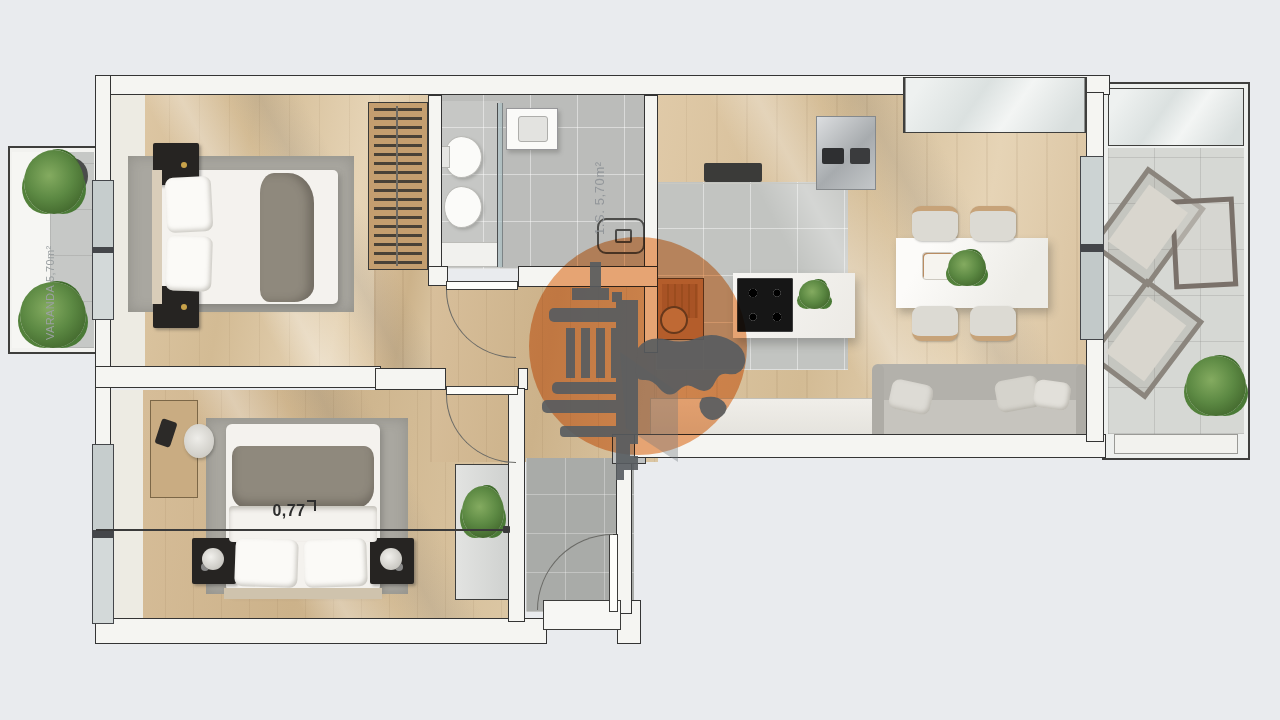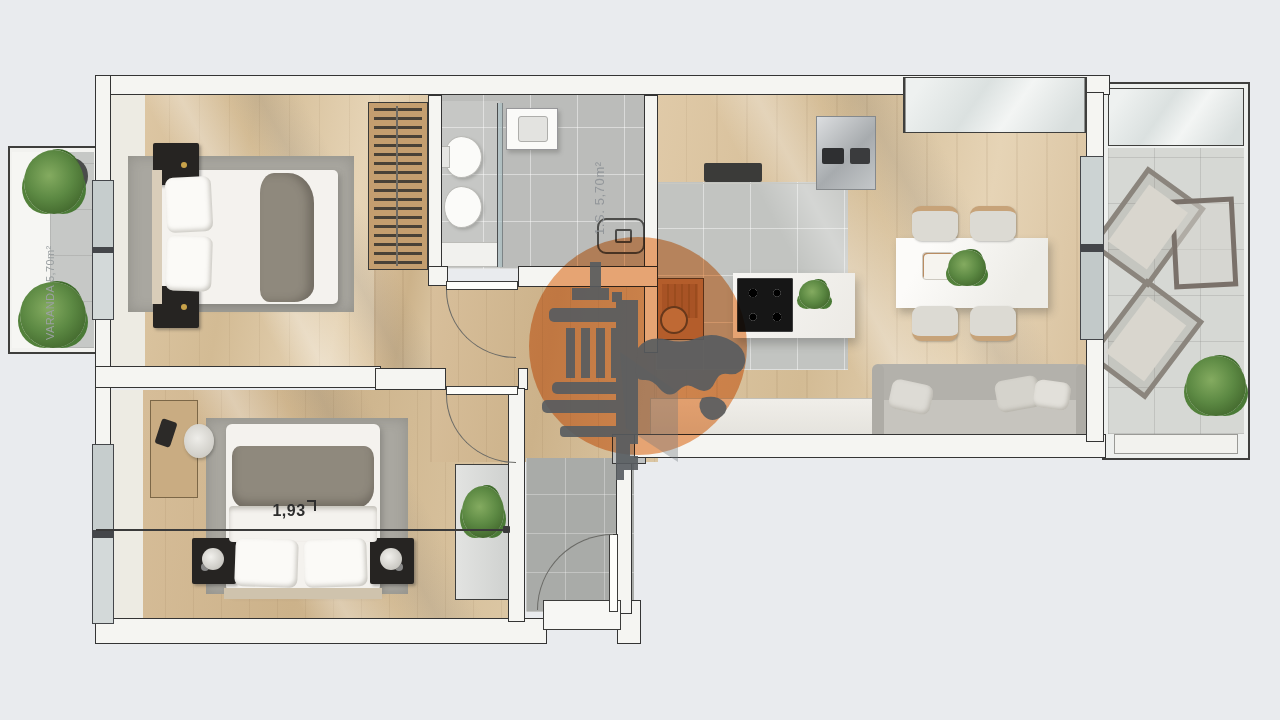--- a/index.html
+++ b/index.html
@@ -230,21 +230,21 @@
   <div class="loungeCush" style="left:1124px;top:192px;width:48px;height:70px;transform:rotate(36deg);"></div>
   <div class="lounge" style="left:1110px;top:290px;width:72px;height:98px;transform:rotate(217deg);"></div>
   <div class="loungeCush" style="left:1122px;top:304px;width:48px;height:70px;transform:rotate(217deg);"></div>
   <div class="glassTbl" style="left:1172px;top:198px;width:64px;height:90px;transform:rotate(-3deg);"></div>
   <div class="pot" style="left:1190px;top:372px;width:34px;height:34px;"></div>
   <div class="plant" style="left:1186px;top:356px;width:60px;height:60px;"></div>
 
   <div class="dimline" style="left:96px;top:529px;width:412px;height:1.6px;"></div>
   <div class="dimline" style="left:503px;top:526px;width:7px;height:7px;border-radius:1px;"></div>
   <div id="dimLabel" style="left:256px;top:502px;width:76px;text-align:center;">
-    <span>1,93</span><span class="tickmark"></span>
+    <span>0,77</span><span class="tickmark"></span>
   </div>
 
   <div id="bathLabel" class="vlabel" style="left:592px;top:110px;height:125px;">1.S. 5,70m²</div>
   <div id="balcLabel" class="vlabel" style="left:44px;top:195px;height:145px;">VARANDA 5,70m²</div>
 
   <div id="wmCircle"></div>
   <div id="wmLogo" style="width:240px;height:250px;">
     <svg width="240" height="250" viewBox="0 0 240 250" xmlns="http://www.w3.org/2000/svg">
       <g>
         <polygon points="100,122 158,162 158,232 106,198" fill="#6e767b" opacity="0.35"></polygon>

